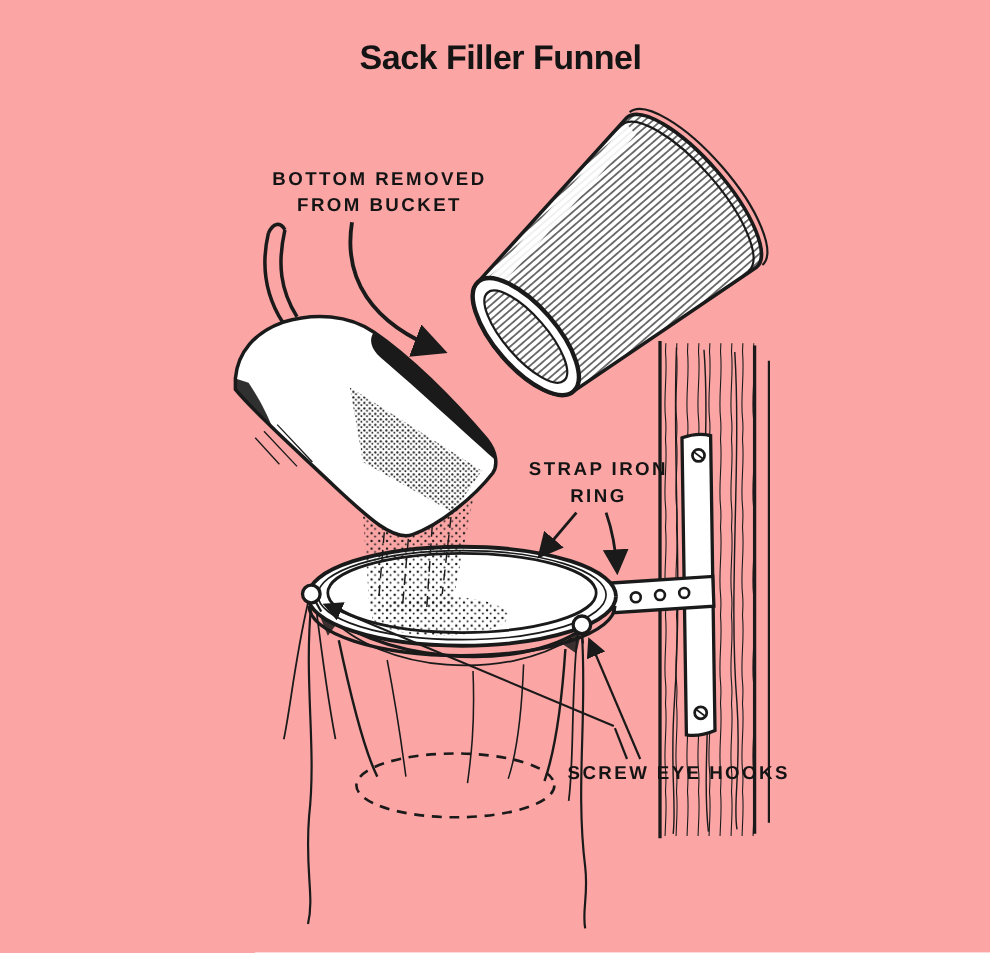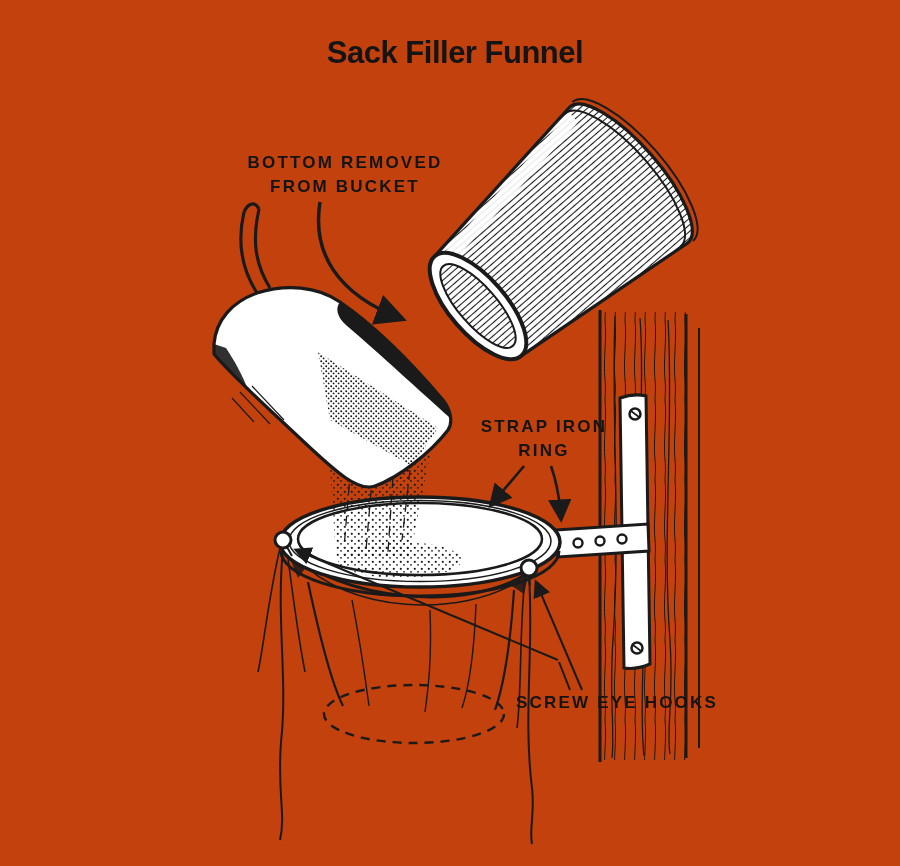--- a/index.html
+++ b/index.html
@@ -1,17 +1,17 @@
 <!DOCTYPE html>
 <html><head>
 <meta charset="utf-8">
 <style>
   html,body{margin:0;padding:0;background:#ffffff;}
   .page{
-    position:relative;width:900px;height:866px;background:#c2410c;
+    position:relative;width:900px;height:866px;background:#fca5a5;
     font-family:"Liberation Sans",sans-serif;overflow:hidden;
   }
   svg{display:block;}
   svg text{font-family:"Liberation Sans",sans-serif;fill:#141414;}
   .title{font-size:31px;font-weight:700;letter-spacing:-0.5px;}
   .lbl{font-size:17px;font-weight:700;letter-spacing:2.2px;}
 </style>
 </head>
 <body>
 

